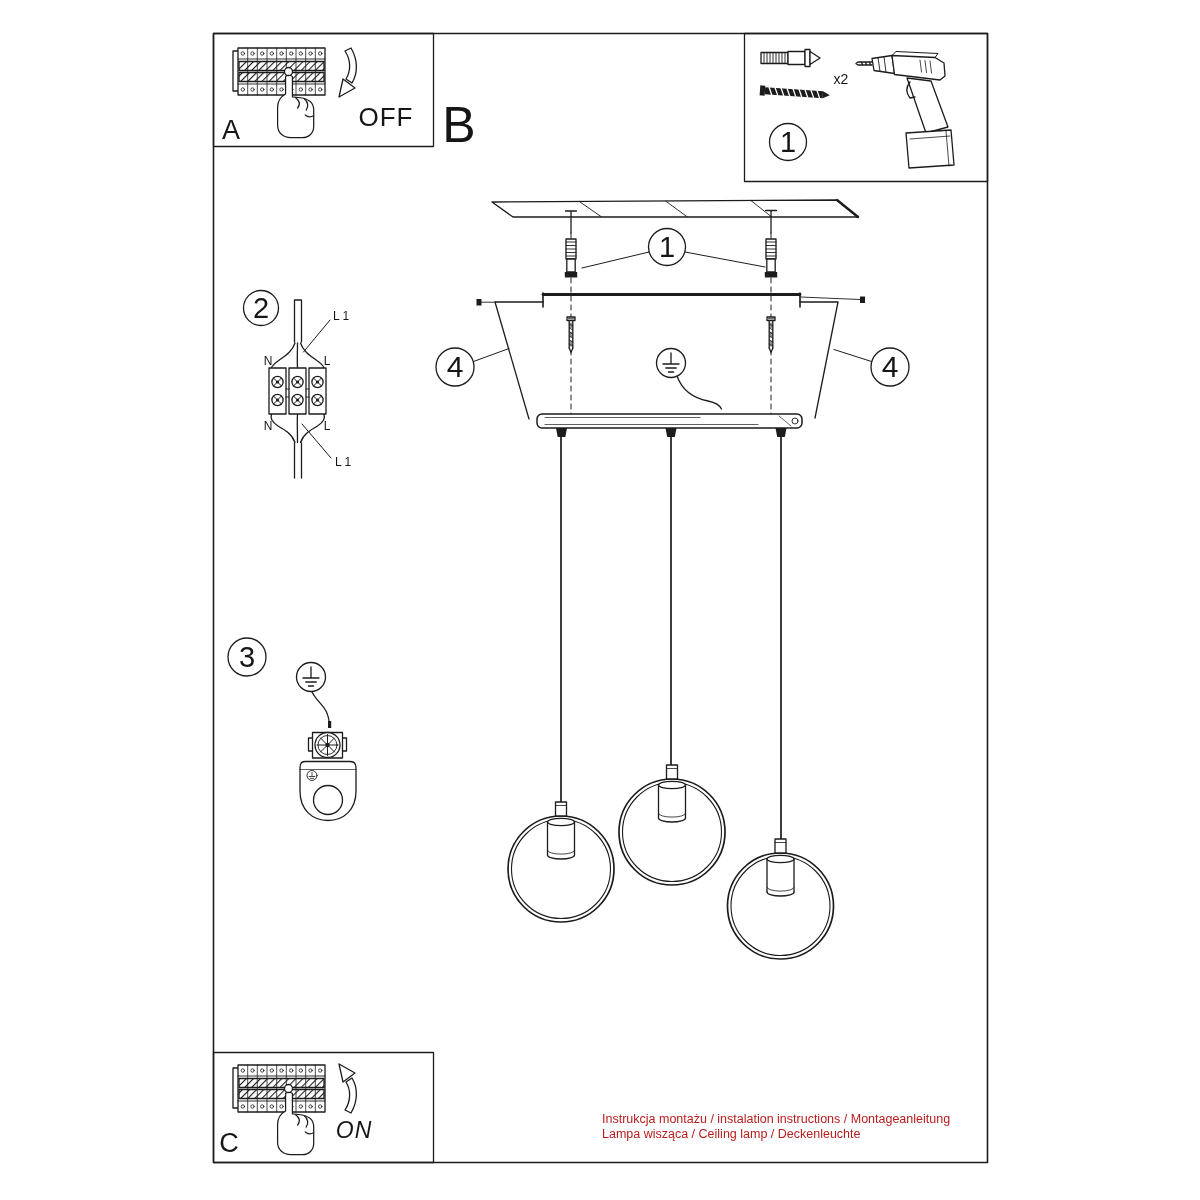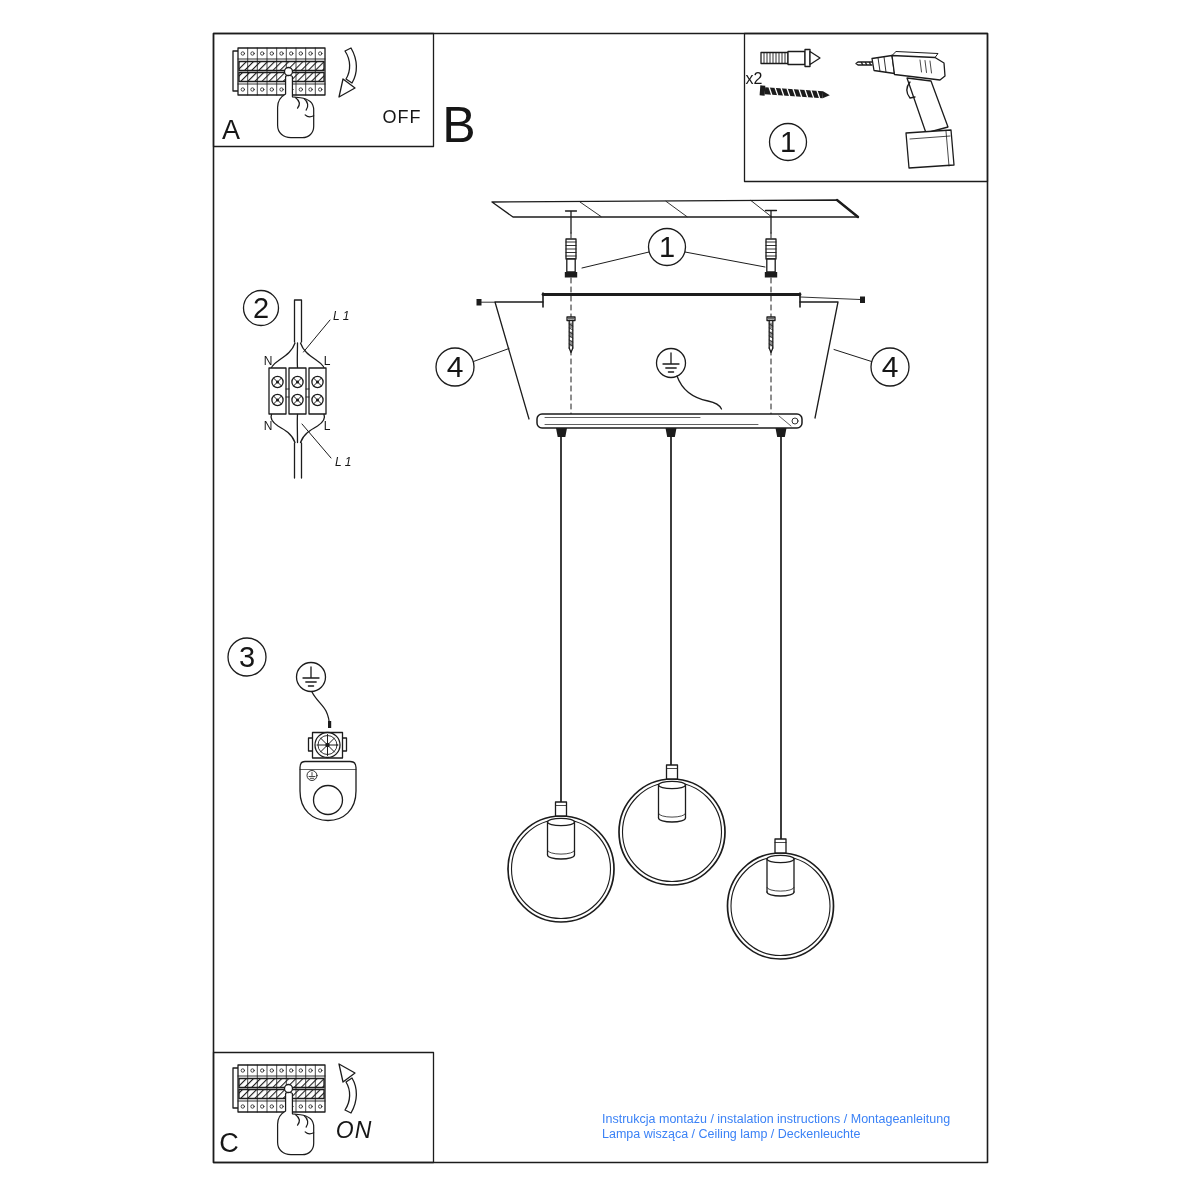--- a/index.html
+++ b/index.html
@@ -12,27 +12,27 @@
     overflow:hidden;
   }
   #artwork{position:absolute;left:0;top:0;width:1200px;height:1200px;}
   .lbl{
     position:absolute;
     transform:translate(-50%,-50%);
     white-space:nowrap;
     color:#161616;
     line-height:1;
   }
-  .lbl-left{transform:translate(0,-50%);font-style:italic;}
+  .lbl-left{transform:translate(0,-50%);}
   #footer{
     position:absolute;
     left:602px;top:1112px;
     font-size:12.5px;
     line-height:15px;
-    color:#3b82f6;
+    color:#b91c1c;
     white-space:nowrap;
   }
 </style>
 </head>
 <body>
 
 <div id="sheet">
 
   <svg id="artwork" viewBox="0 0 1200 1200">
     <defs>
@@ -271,25 +271,25 @@
           <circle cx="327.5" cy="745" r="9.5" stroke-width="0.9"></circle>
           <path d="M327.5,734.5 V755.5 M317,745 H338 M320.5,738 L334.5,752 M334.5,738 L320.5,752" stroke-width="1"></path>
           <circle cx="327.5" cy="745" r="2.2" fill="#1c1c1c" stroke="none"></circle>
         </g>
       </g>
     </g>
   </svg>
 
   <span class="lbl" style="left:231px;top:130px;font-size:27px;">A</span>
   <span class="lbl" style="left:459px;top:125px;font-size:50px;">B</span>
-  <span class="lbl" style="left:402px;top:117px;font-size:18px;letter-spacing:1px;">OFF</span>
+  <span class="lbl" style="left:386px;top:117px;font-size:26px;letter-spacing:1px;">OFF</span>
   <span class="lbl" style="left:354px;top:1130px;font-size:23px;letter-spacing:1px;font-style:italic;">ON</span>
   <span class="lbl" style="left:229px;top:1143px;font-size:27px;">C</span>
 
-  <span class="lbl" style="left:754px;top:79px;font-size:16px;">x2</span>
+  <span class="lbl" style="left:841px;top:79px;font-size:14px;">x2</span>
   <span class="lbl" style="left:788px;top:142px;font-size:29px;">1</span>
   <span class="lbl" style="left:667px;top:247px;font-size:29px;">1</span>
   <span class="lbl" style="left:261px;top:308px;font-size:29px;">2</span>
   <span class="lbl" style="left:247px;top:657px;font-size:29px;">3</span>
   <span class="lbl" style="left:455px;top:367px;font-size:30px;">4</span>
   <span class="lbl" style="left:890px;top:367px;font-size:30px;">4</span>
 
   <span class="lbl lbl-left" style="left:333px;top:316px;font-size:12px;">L 1</span>
   <span class="lbl" style="left:268px;top:361px;font-size:12px;">N</span>
   <span class="lbl" style="left:327px;top:361px;font-size:12px;">L</span>

